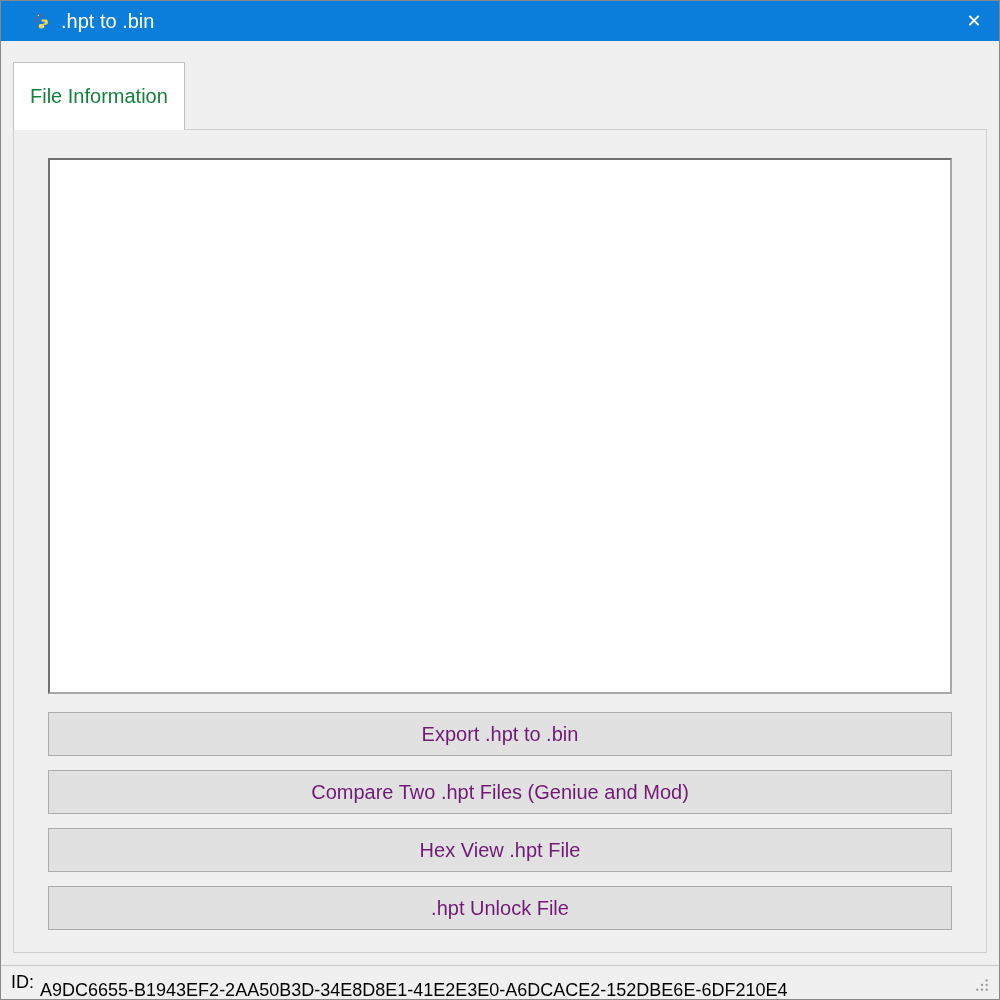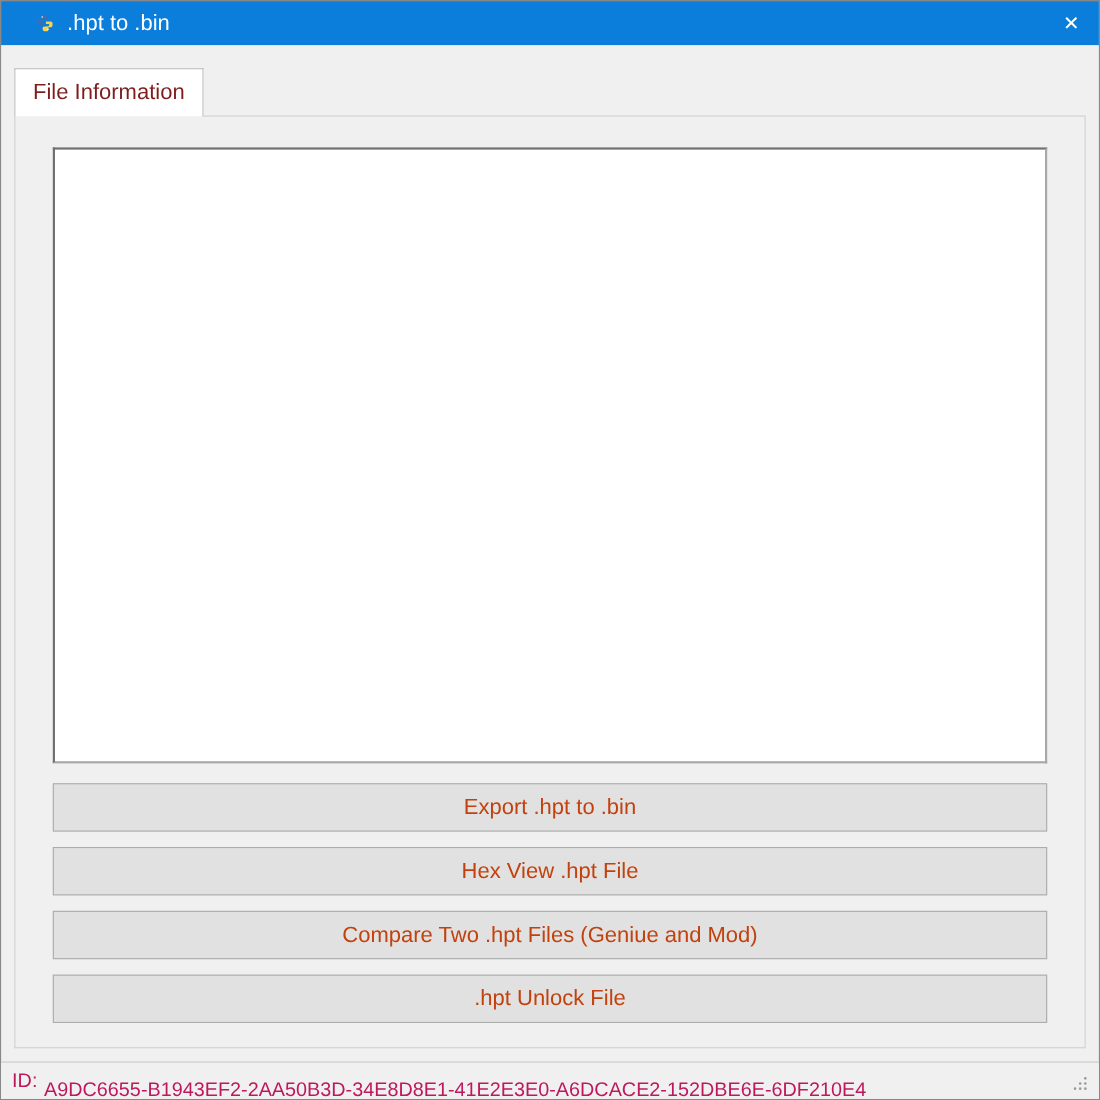--- a/index.html
+++ b/index.html
@@ -48,23 +48,23 @@
 
   .tabstrip {
     display: flex;
     position: relative;
     z-index: 2;
   }
   .tab {
     background: #fff;
     border: 1px solid #bfbfbf;
     border-bottom: none;
-    padding: 10px 16px;
+    padding: 22px 16px;
     font-size: 20px;
-    color: #7f1d1d;
+    color: #15803d;
     position: relative;
     top: 1px;
     cursor: pointer;
   }
 
   .tabpanel {
     border: 1px solid #d0d0d0;
     background: #f0f0f0;
     flex: 1;
     padding: 28px 34px 22px 34px;
@@ -86,35 +86,35 @@
   }
 
   .btn {
     display: block;
     width: 100%;
     height: 44px;
     margin-bottom: 14px;
     background: #e1e1e1;
     border: 1px solid #acacac;
     font-size: 20px;
-    color: #c2410c;
+    color: #701a75;
     cursor: pointer;
     font-family: inherit;
   }
   .btn:last-child { margin-bottom: 0; }
 
   .statusbar {
     height: 34px;
     border-top: 1px solid #c8c8c8;
     background: #f0f0f0;
     display: flex;
     align-items: center;
     padding: 0 10px;
     font-size: 18px;
-    color: #be185d;
+    color: #000000;
     flex-shrink: 0;
   }
   .statusbar .id-label { margin-right: 6px; }
   .statusbar .id-value { flex: 1; white-space: nowrap; overflow: hidden; margin-top: 16px; }
   .statusbar .resize-grip {
     width: 18px; height: 18px;
     display: flex; align-items: flex-end; justify-content: flex-end;
     color: #999;
   }
   .statusbar .resize-grip svg { width: 14px; height: 14px; }
@@ -140,22 +140,22 @@
   </div>
 
   <div class="client-area">
     <div class="tabstrip">
       <div class="tab">File Information</div>
     </div>
     <div class="tabpanel">
       <div class="textarea"></div>
 
       <button class="btn">Export .hpt to .bin</button>
+      <button class="btn">Compare Two .hpt Files (Geniue and Mod)</button>
       <button class="btn">Hex View .hpt File</button>
-      <button class="btn">Compare Two .hpt Files (Geniue and Mod)</button>
       <button class="btn">.hpt Unlock File</button>
     </div>
   </div>
 
   <div class="statusbar">
     <span class="id-label">ID:</span>
     <span class="id-value">A9DC6655-B1943EF2-2AA50B3D-34E8D8E1-41E2E3E0-A6DCACE2-152DBE6E-6DF210E4</span>
     <span class="resize-grip">
       <svg viewBox="0 0 12 12">
         <circle cx="10" cy="2" r="1" fill="#999"></circle>

